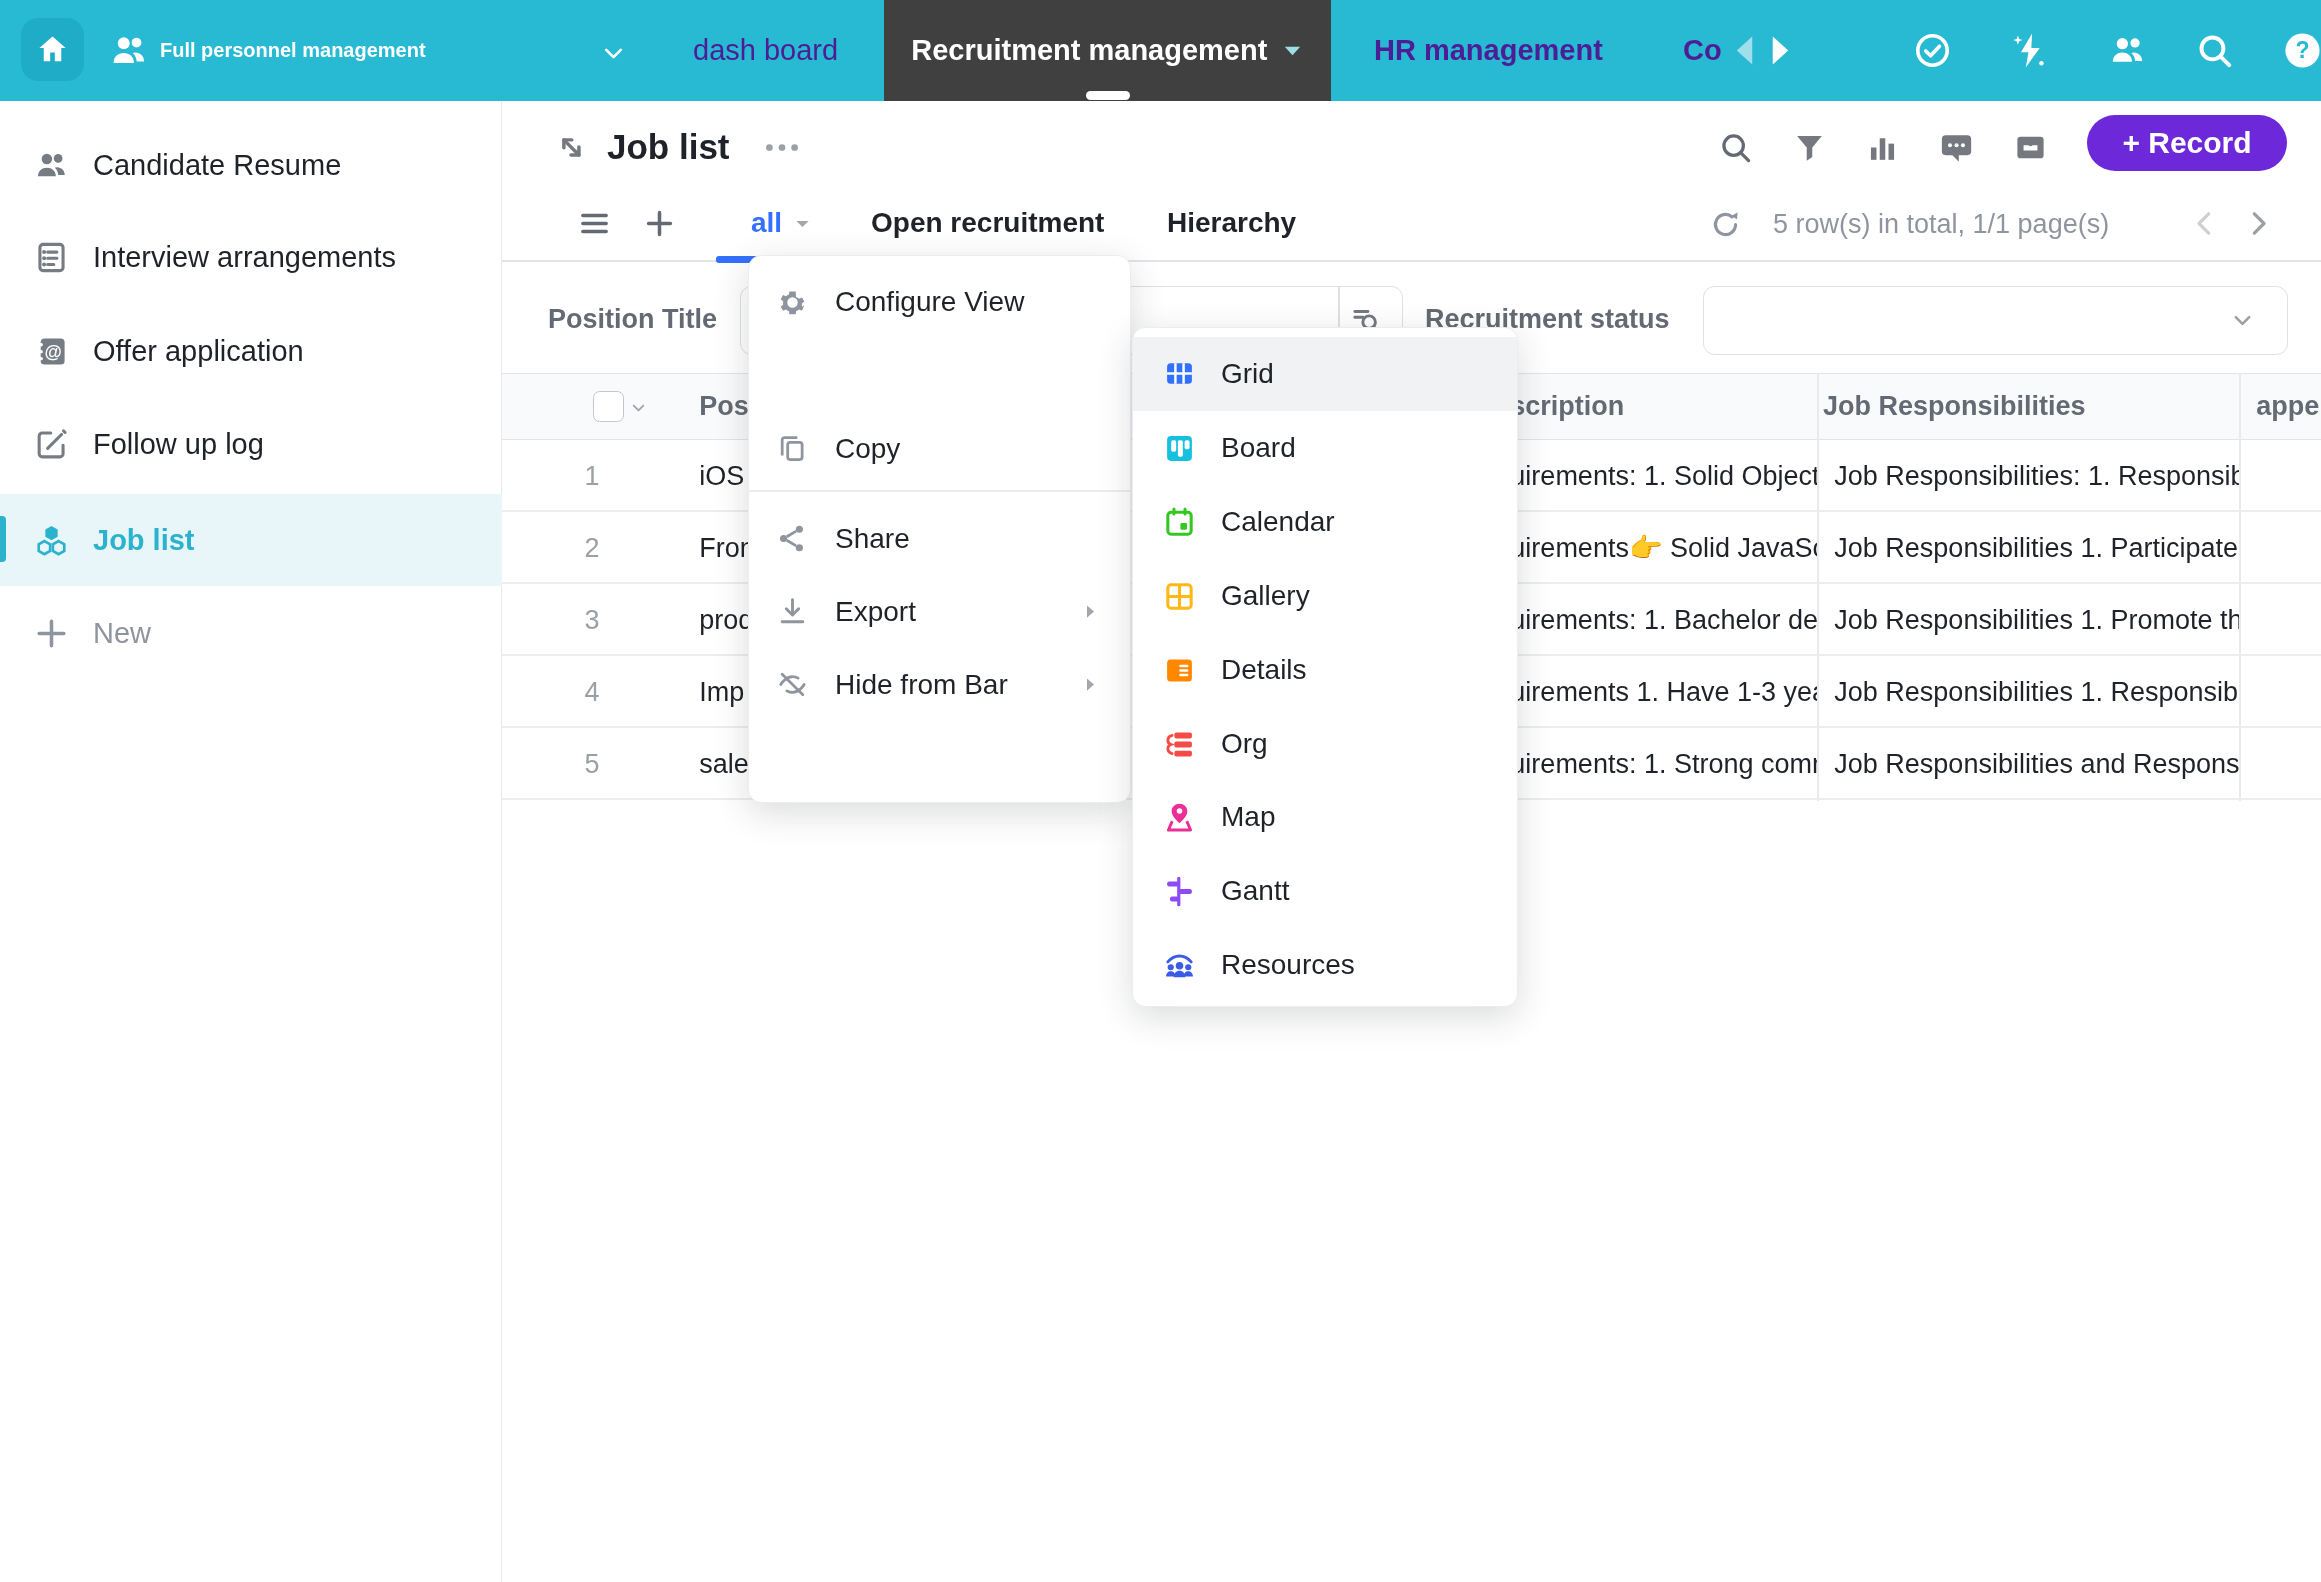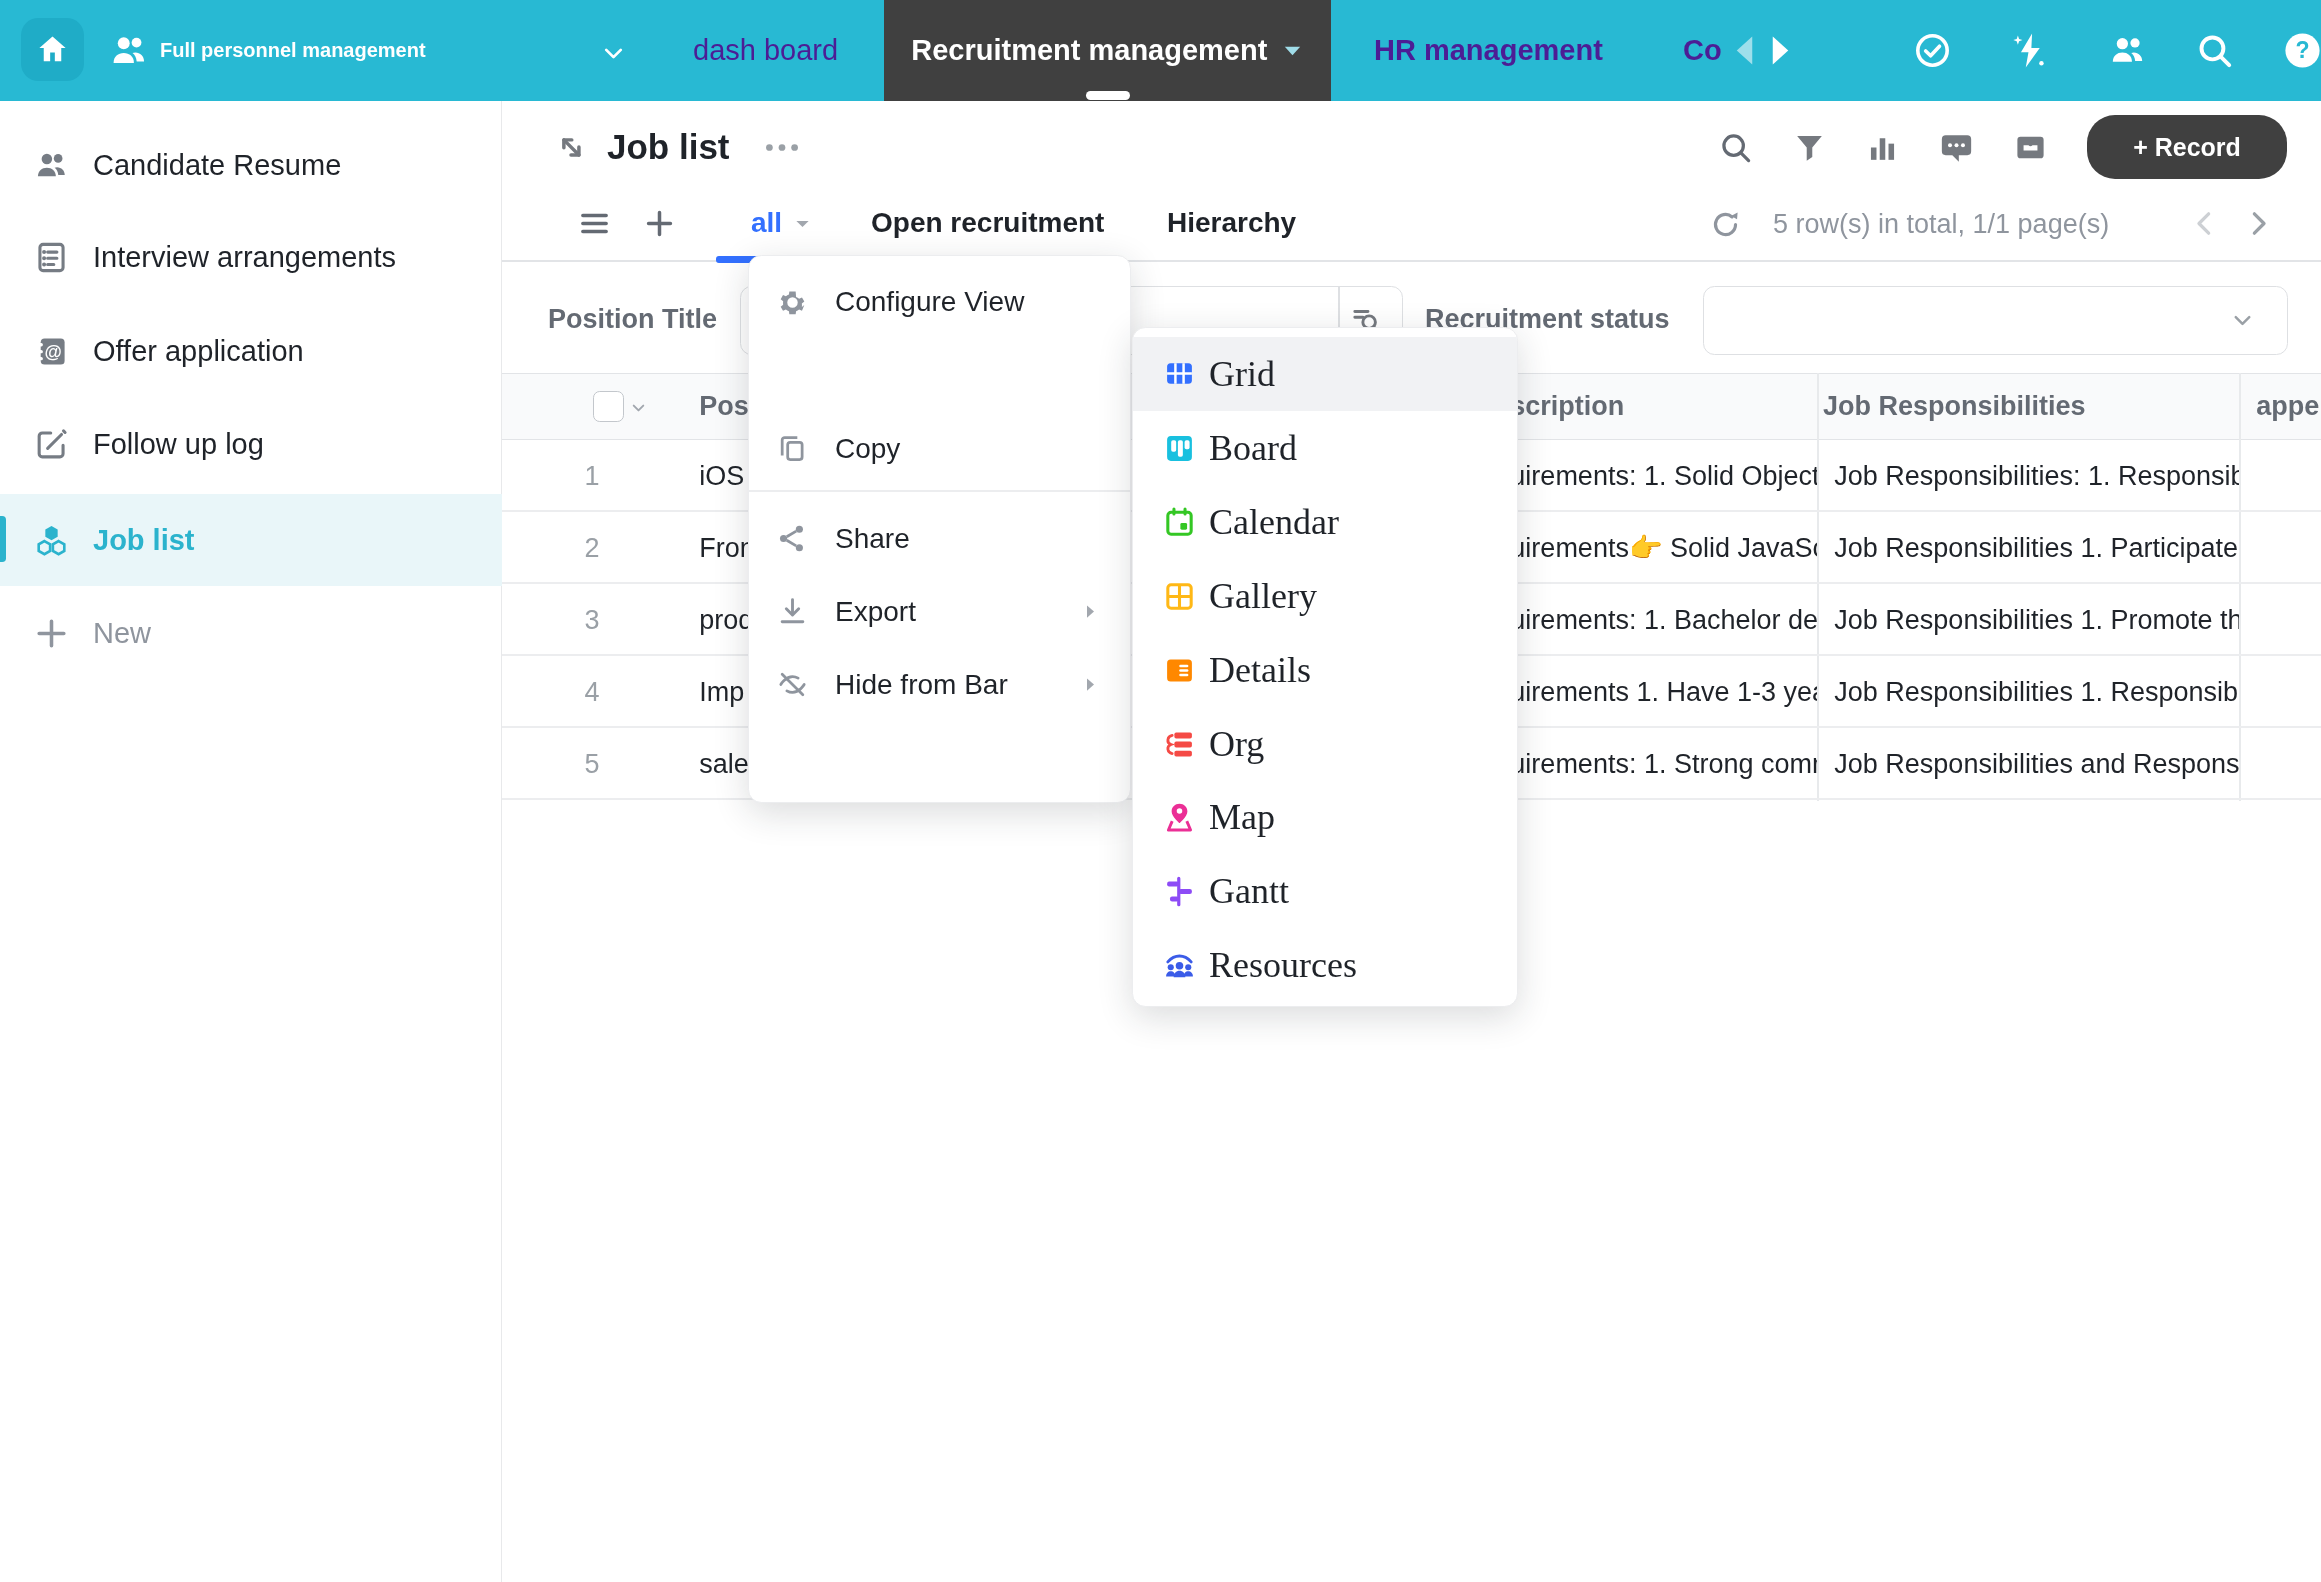--- a/index.html
+++ b/index.html
@@ -19,22 +19,22 @@
   
   .sidebar{left:0;top:101px;width:502px;height:1481px;background:#fff;border-right:1.9px solid #E8E9EB;box-sizing:border-box;}
   .side-item{left:0;width:502px;height:92px;display:flex;align-items:center;cursor:pointer;}
   .side-item .lbl{font-size:29px;color:#1F2329;margin-left:93px;position:absolute;}
   .side-item .sic{position:absolute;left:33px;width:37px;height:37px;}
   .side-active{background:#E9F6F9;}
   .side-active .lbl{color:#2BB3CD;font-weight:bold;}
   .side-bar-ind{left:0;top:516px;width:5.8px;height:46px;background:#2BB3CD;border-radius:0 3.8px 3.8px 0;}
   
   .vh-title{font-size:35px;font-weight:bold;color:#1F2329;}
-  .record-btn{left:2087px;top:115px;width:200px;height:64px;border-radius:28px;background:#404040;color:#fff;
-              font-size:25px;font-weight:bold;display:flex;align-items:center;justify-content:center;cursor:pointer;}
+  .record-btn{left:2087px;top:115px;width:200px;height:56px;border-radius:28px;background:#6d28d9;color:#fff;
+              font-size:30px;font-weight:bold;display:flex;align-items:center;justify-content:center;cursor:pointer;}
   
   .tbar-border{left:502px;top:260px;width:1819px;height:1.9px;background:#E2E4E7;}
   .vtab{font-size:28px;font-weight:bold;color:#1F2329;cursor:pointer;}
   .vtab-all{color:#3370FF;display:flex;align-items:center;gap:9.6px;}
   .all-underline{left:716px;top:256px;width:115px;height:6.7px;background:#3370FF;border-radius:2.9px;}
   .count-txt{font-size:27px;color:#8F959E;}
   
   .flt-label{font-size:27px;font-weight:bold;color:#646A73;}
   .flt-box{background:#fff;border:1.9px solid #DEE0E3;border-radius:11.5px;box-sizing:border-box;}
   
@@ -47,21 +47,21 @@
   .cbx{width:31px;height:31px;border:1.9px solid #C3C7CC;border-radius:6.7px;background:#fff;box-sizing:border-box;}
   
   .menu{background:#fff;border-radius:13.4px;border:1px solid #ECEDEF;box-shadow:0 9.6px 35px rgba(31,35,41,.16);}
   .m-item{left:0;width:100%;height:73px;display:flex;align-items:center;cursor:pointer;position:absolute;}
   .m-item .mic{position:absolute;left:27px;width:33px;height:33px;}
   .m-item .mlbl{position:absolute;left:86px;font-size:28px;color:#1F2329;}
   .m-item .marr{position:absolute;right:29px;width:21px;height:21px;}
   .m-div{position:absolute;left:0;width:100%;height:1.9px;background:#ECEDEF;}
   .sm-item{left:0;width:100%;height:74px;display:flex;align-items:center;cursor:pointer;position:absolute;}
   .sm-item .mic{position:absolute;left:29px;width:35px;height:35px;}
-  .sm-item .mlbl{position:absolute;left:76px;font-size:36px;color:#1F2329;font-family:Liberation Serif, serif;}
+  .sm-item .mlbl{position:absolute;left:88px;font-size:28px;color:#1F2329;}
   .sm-hl{background:#F1F2F4;}
   .danger .mlbl{color:#F54A45;}
 </style>
 </head>
 <body>
 
 <div id="app">
 
   <div class="abs topbar">
     <div class="abs home-btn">

